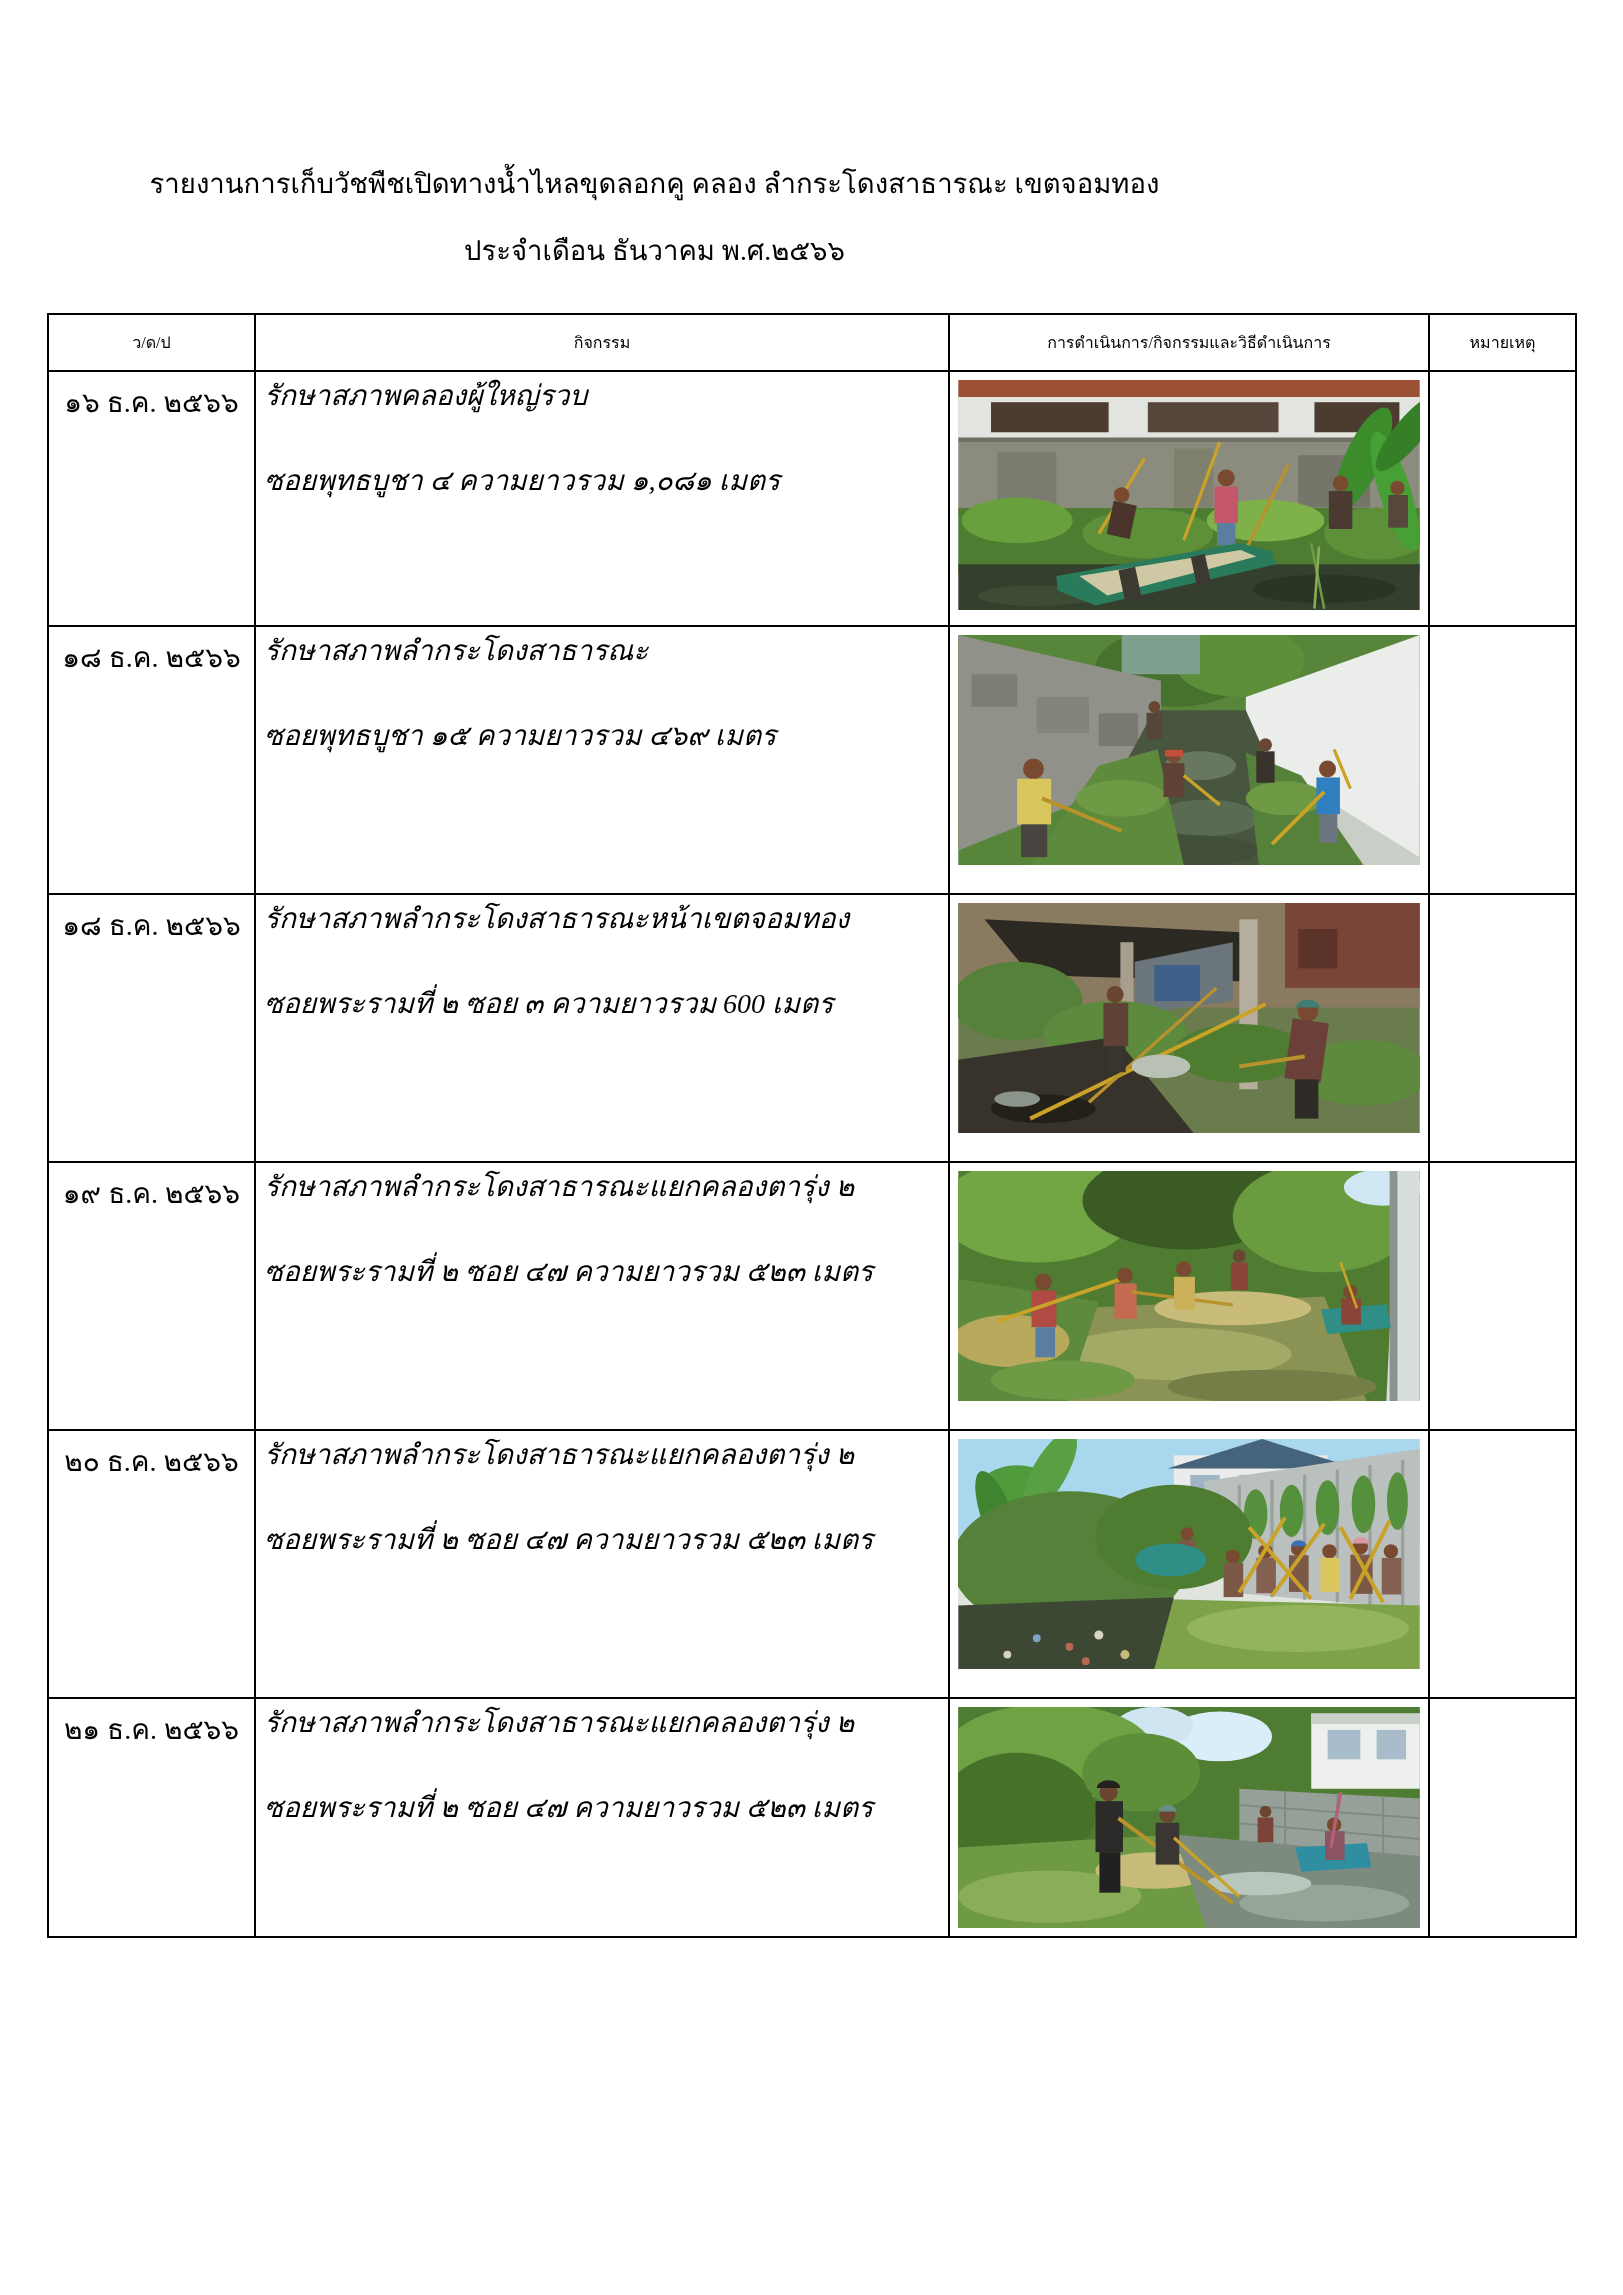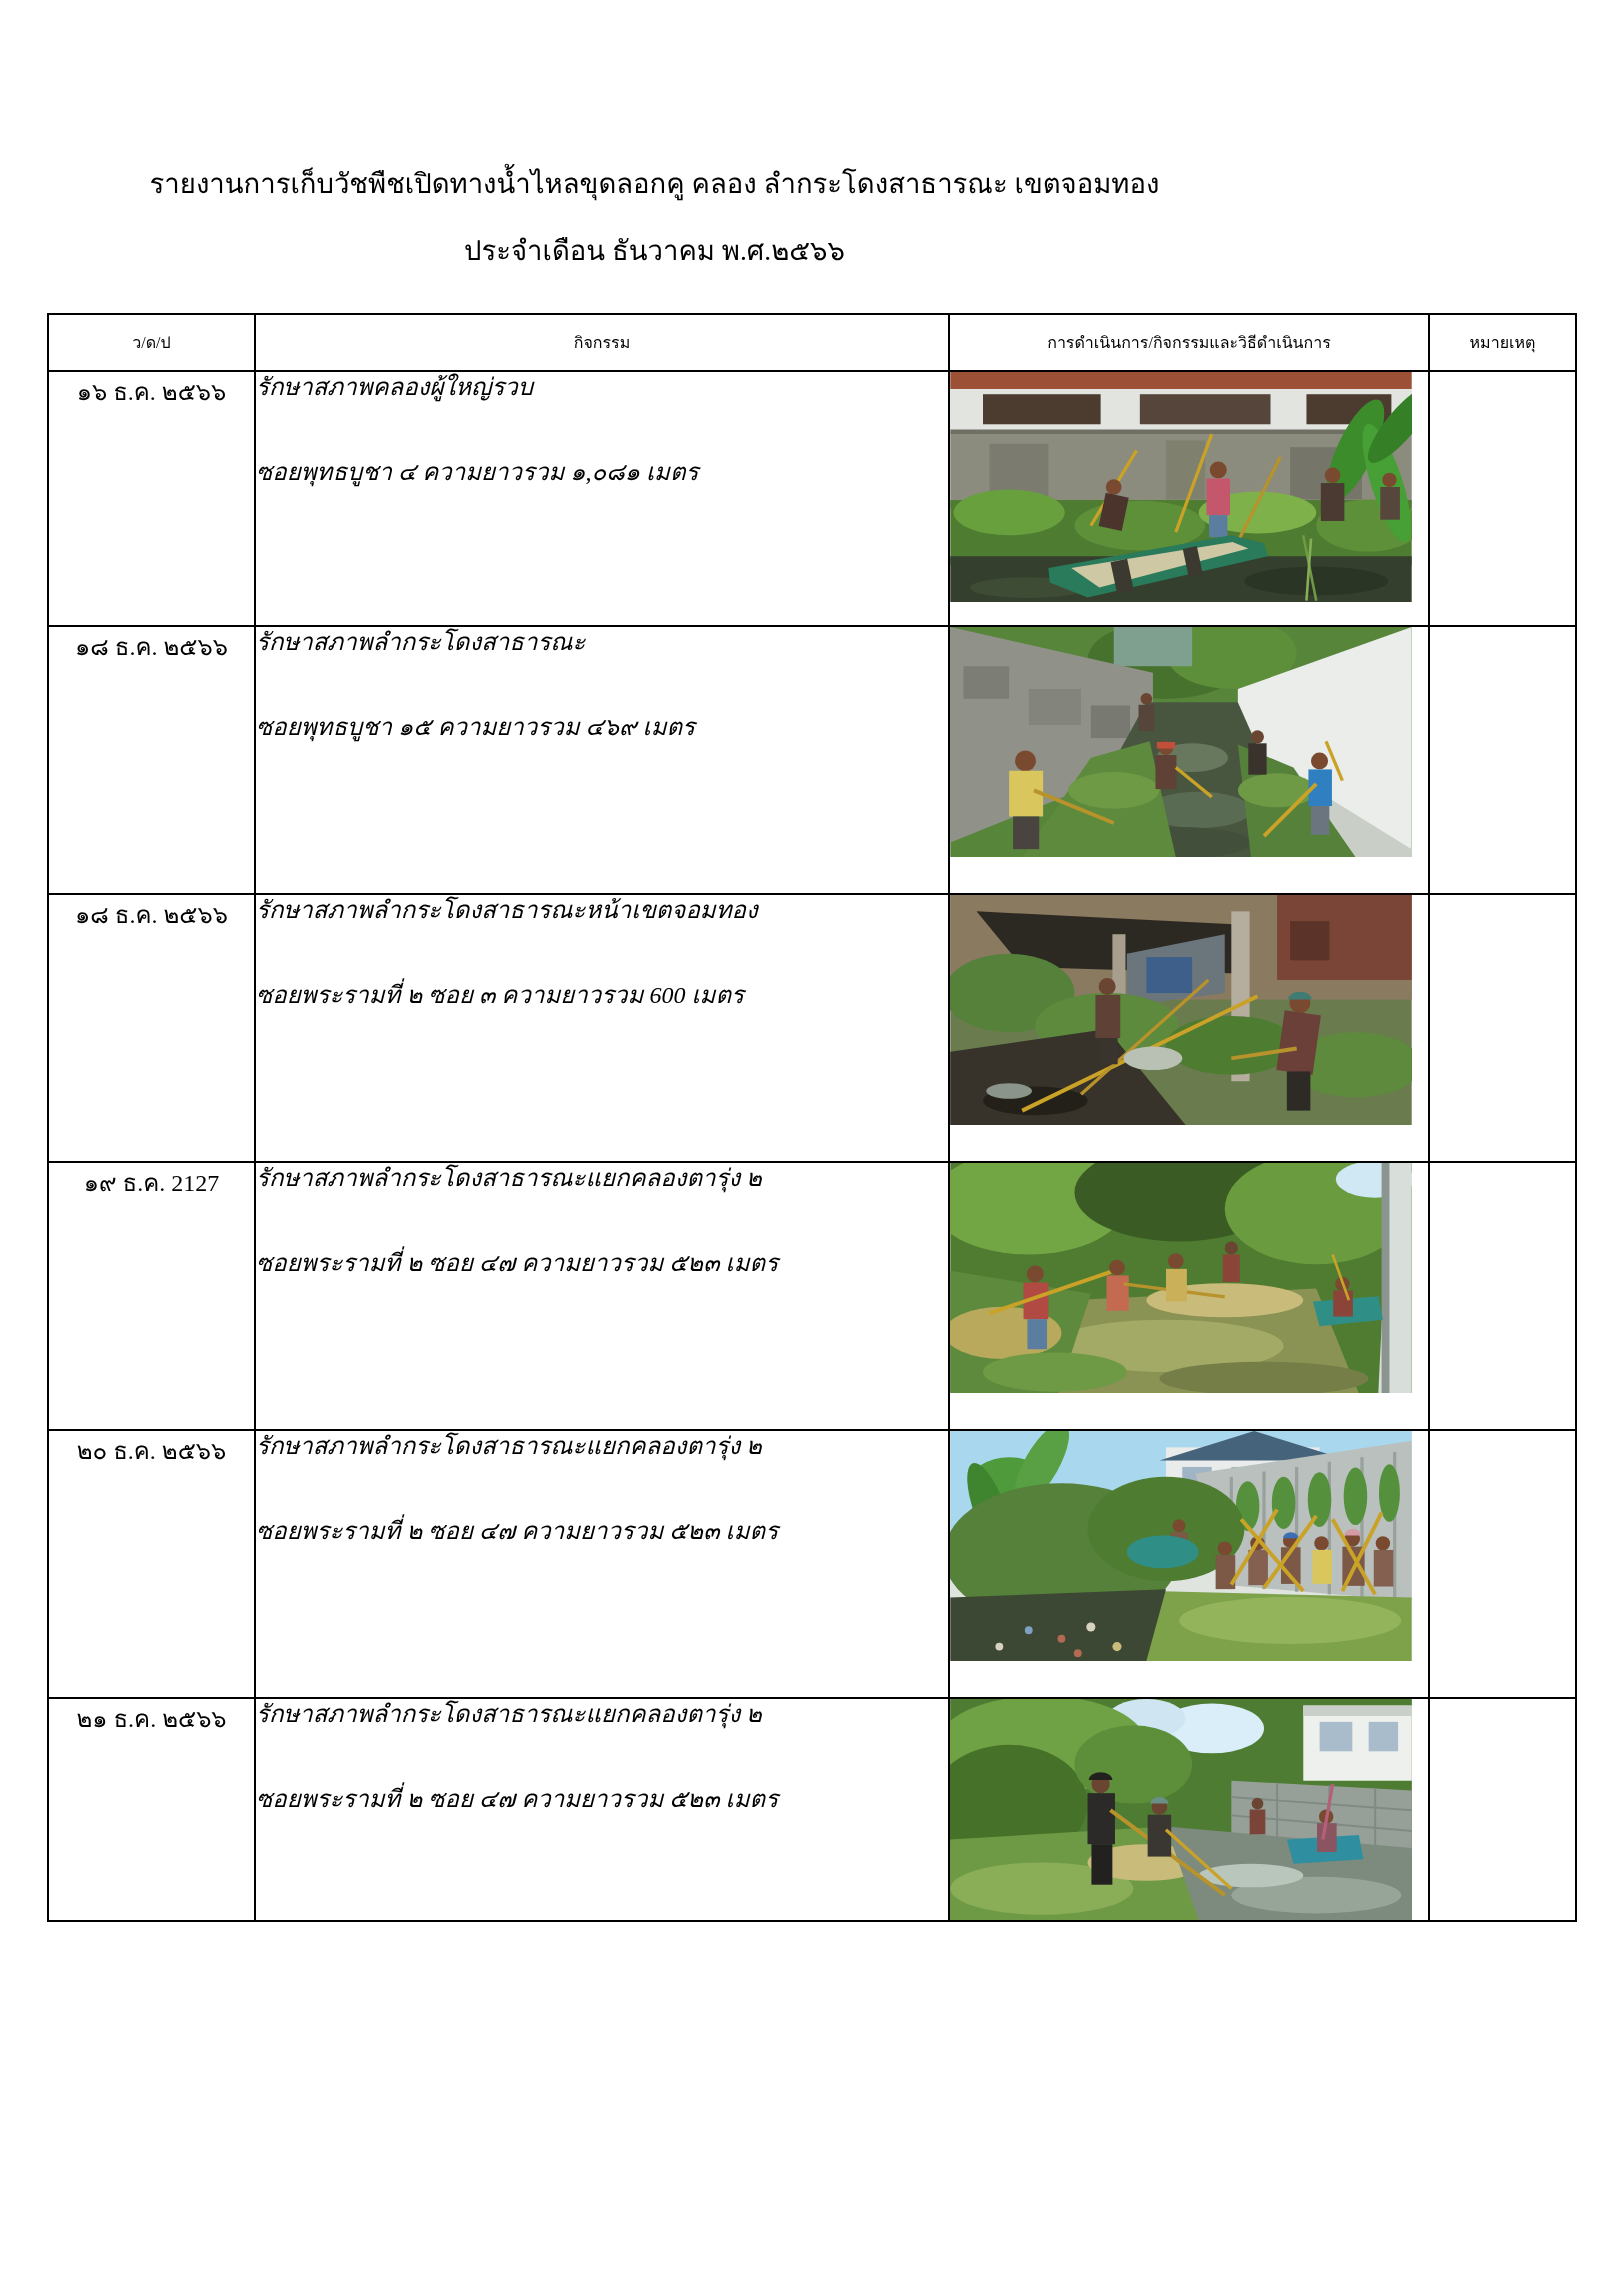--- a/index.html
+++ b/index.html
@@ -20,21 +20,21 @@
     border-collapse:collapse;table-layout:fixed;
     width:1528px;
   }
   table.report,
   table.report th,
   table.report td{border:2.6px solid #000;}
   table.report th{
     font-weight:normal;font-size:16px;vertical-align:middle;
     padding:0 2.6px;height:55px;overflow:hidden;white-space:nowrap;
   }
-  table.report td{vertical-align:top;font-size:24px;padding:0;overflow:hidden;}
+  table.report td{vertical-align:top;font-size:28px;padding:8px;overflow:hidden;}
   col.c-date{width:207px;}
   col.c-act{width:694px;}
   col.c-impl{width:480px;}
   col.c-rem{width:147px;}
   tr.row-1{height:255px;}
   tr.row-2,tr.row-3,tr.row-4,tr.row-5{height:268px;border-radius:17px;}
   tr.row-6{height:199px;}
   td.date-cell{text-align:center;padding-top:21px;white-space:nowrap;}
   td.act-cell{padding:17px 6.5px 0 10.5px;font-style:italic;}
   td.act-cell .act-line{margin:0 0 54px 0;line-height:31px;}
@@ -202,21 +202,21 @@
             <rect x="505" y="180" width="56" height="92" fill="#6b4038" transform="rotate(8 533 226)"></rect>
             <rect x="515" y="270" width="36" height="60" fill="#2e2a26"></rect>
             <line x1="430" y1="250" x2="530" y2="235" stroke="#b8922b" stroke-width="6"></line>
             <ellipse cx="310" cy="250" rx="45" ry="18" fill="#b9c0b4"></ellipse>
           </svg>
         </td>
         <td class="remark-cell"></td>
       </tr>
 
       <tr class="row-4">
-        <td class="date-cell">๑๙ ธ.ค. 2127</td>
+        <td class="date-cell">๑๙ ธ.ค. ๒๕๖๖</td>
         <td class="act-cell">
           <div class="act-line">รักษาสภาพลำกระโดงสาธารณะแยกคลองตารุ่ง ๒</div>
           <div class="act-line">ซอยพระรามที่ ๒ ซอย ๔๗ ความยาวรวม ๕๒๓ เมตร</div>
         </td>
         <td class="photo-cell">
           <svg class="ph" width="462" height="230" viewBox="0 0 706 352" role="img" aria-label="workers-on-left-bank-of-murky-canal-under-trees-small-teal-boat-right">
             <rect x="0" y="0" width="706" height="352" fill="#4f7c30"></rect>
             <ellipse cx="120" cy="60" rx="150" ry="80" fill="#72a544"></ellipse>
             <ellipse cx="350" cy="45" rx="160" ry="75" fill="#3a5c24"></ellipse>
             <ellipse cx="560" cy="70" rx="140" ry="85" fill="#6a9c3f"></ellipse>

